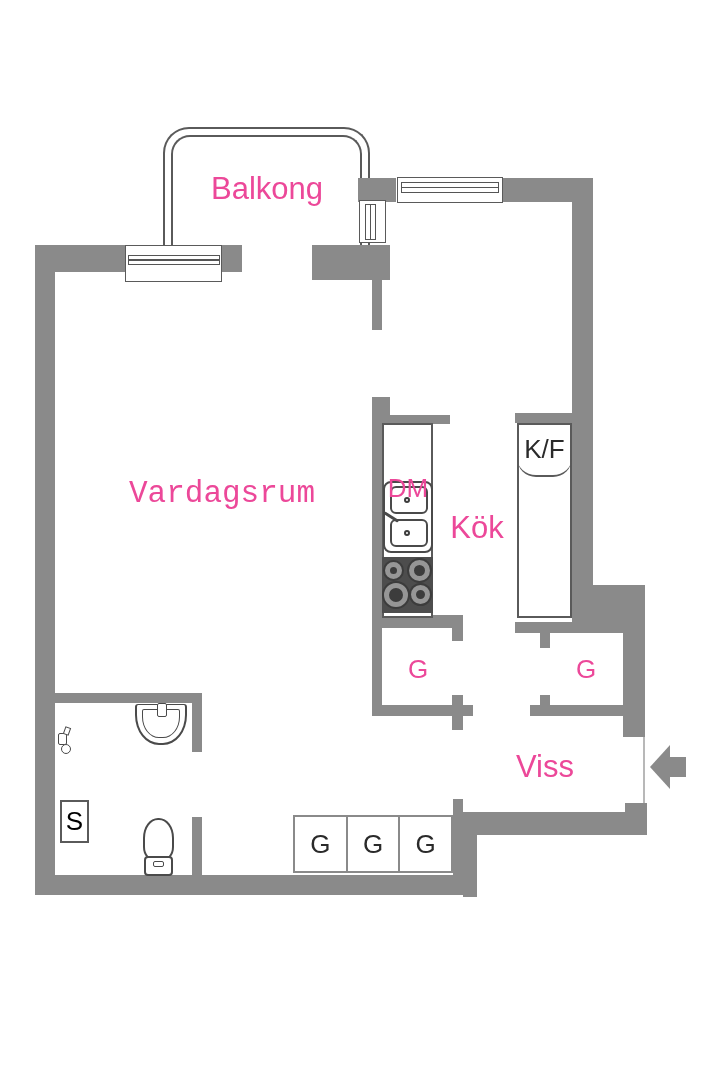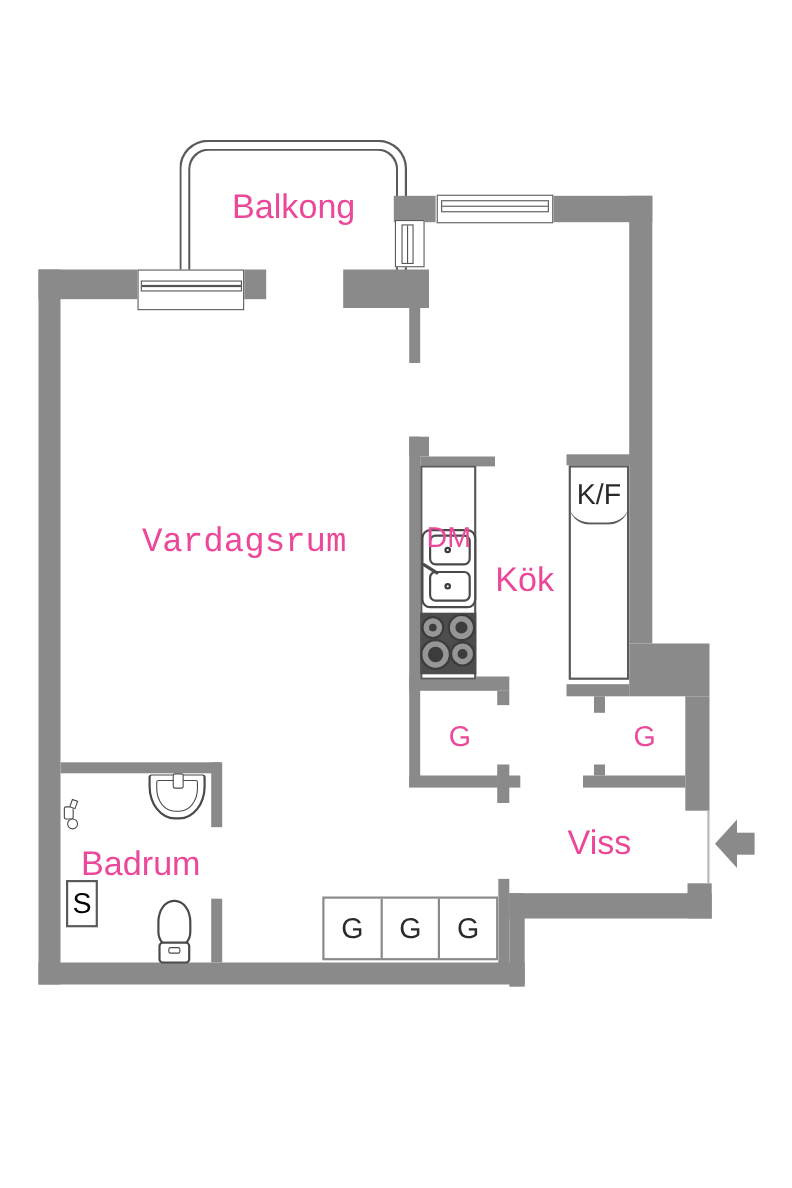--- a/index.html
+++ b/index.html
@@ -128,20 +128,19 @@
       </div>
   </div>
 
   <div class="abs" style="left:643px;top:737px;width:2px;height:66px;background:#b8b8b8;"></div>
   <div class="abs" style="left:650px;top:745px;width:0;height:0;border-top:22px solid transparent;border-bottom:22px solid transparent;border-right:20px solid #8a8a8a;"></div>
   <div class="abs" style="left:670px;top:757px;width:16px;height:20px;background:#8a8a8a;"></div>
 
   <div class="lbl big" style="left:267px;top:188px;">Balkong</div>
   <div class="lbl big" style="left:222px;top:493px;font-family:Liberation Mono, monospace;">Vardagsrum</div>
   <div class="lbl big" style="left:477px;top:527px;">Kök</div>
-  <div class="lbl big" style="left:128px;top:785px;">Badrum</div>
   <div class="lbl big" style="left:545px;top:766px;">Viss</div>
   <div class="lbl small" style="left:408px;top:472px;margin-top:16px;">DM</div>
   <div class="lbl small" style="left:418px;top:669px;">G</div>
   <div class="lbl small" style="left:586px;top:669px;">G</div>
 
 
 </div>
 
 </body></html>

